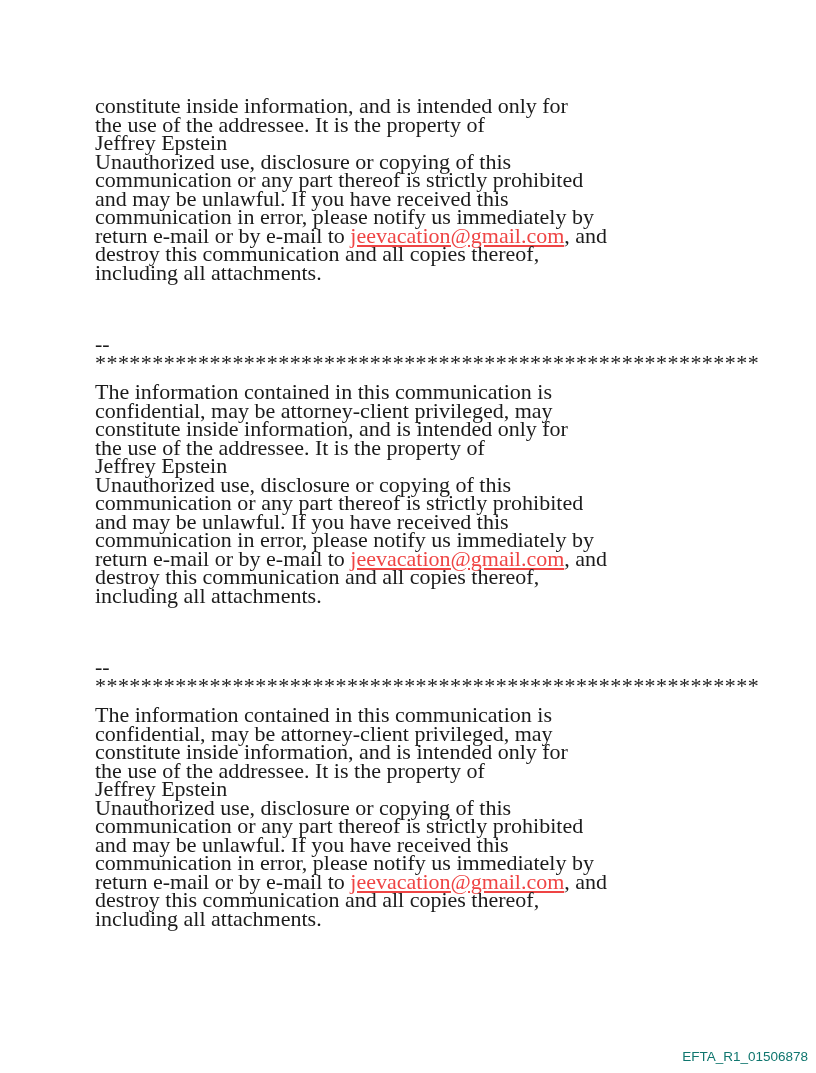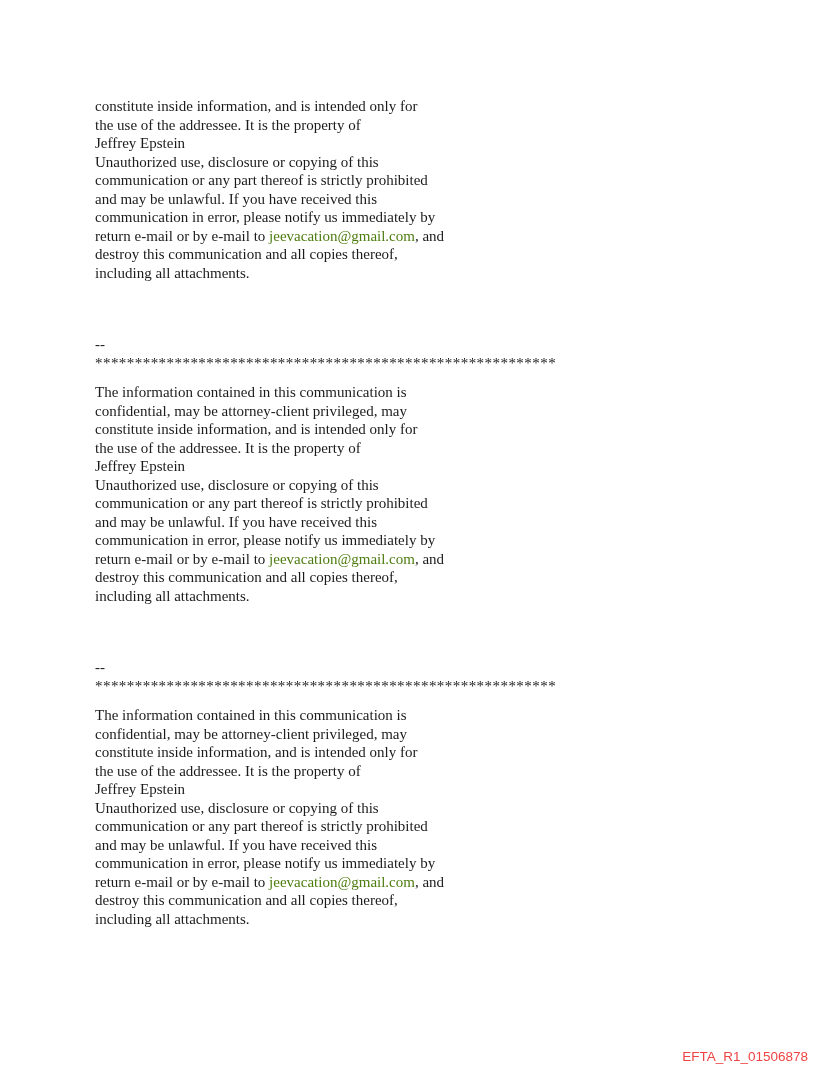--- a/index.html
+++ b/index.html
@@ -17,49 +17,50 @@
   .page {
     position: absolute;
     inset: 0;
     background: #ffffff;
   }
   .content {
     position: absolute;
     left: 95px;
     top: 97px;
     width: 505px;
-    font-size: 15px;
+    font-size: 22px;
     line-height: 18.5px;
     color: #1b1b1b;
   }
   .line {
     white-space: pre;
   }
   .sep-dashes {
     margin-top: 53px;
     white-space: pre;
   }
   .sep-asterisks {
     white-space: pre;
     letter-spacing: 0.45px;
   }
   .para {
     margin-top: 11px;
   }
   a.email {
-    color: #4d7c0f;
+    text-decoration: underline;
+    color: #ef4444;
     cursor: pointer;
   }
   .bates {
     position: absolute;
     right: 8px;
     top: 1049px;
     font-family: "Liberation Sans", sans-serif;
     font-size: 13.5px;
-    color: #ef4444;
+    color: #0f766e;
   }
 </style>
 </head>
 <body>
 
 <div class="page">
   <div class="content">
 
     <div>
       <div class="line">constitute inside information, and is intended only for</div>

